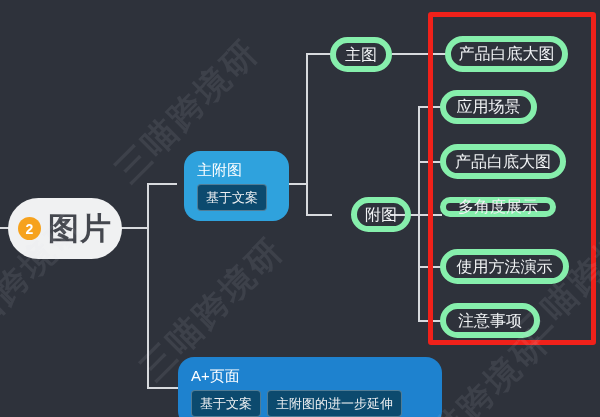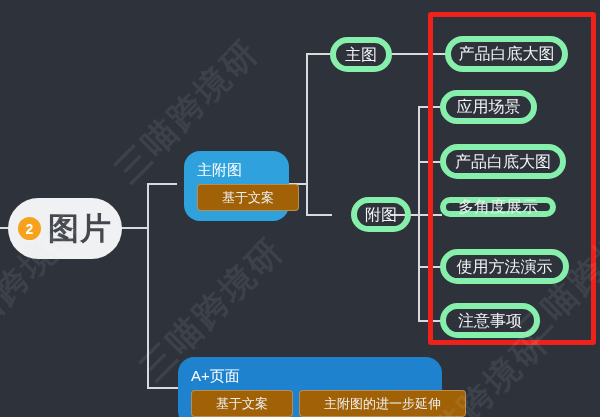--- a/index.html
+++ b/index.html
@@ -33,23 +33,23 @@
   }
   .root-label{color:#44474e;font-size:31px;font-weight:600;letter-spacing:1px;}
   
   .topic{
     position:absolute;z-index:10;box-sizing:border-box;border-radius:16px;
     padding:9px 12px 10px 13px;color:#ffffff;
   }
   .topic-title{font-size:15px;line-height:20px;white-space:nowrap;}
   .tag-row{display:flex;gap:6px;margin-top:4px;}
   .tag{
-    background:#a16207;border:1px solid rgba(255,255,255,0.28);
+    background:#0c4a6e;border:1px solid rgba(255,255,255,0.28);
     border-radius:4px;color:#eef0f2;font-size:13px;line-height:1;
-    padding:6px 24px;white-space:nowrap;
+    padding:6px 8px;white-space:nowrap;
   }
   
   .highlight-rect{
     position:absolute;z-index:20;box-sizing:border-box;
     left:428px;top:12px;width:168px;height:333px;
     border:5px solid #f0211a;border-radius:3px;
     background:transparent;
   }
   
   .wm{

